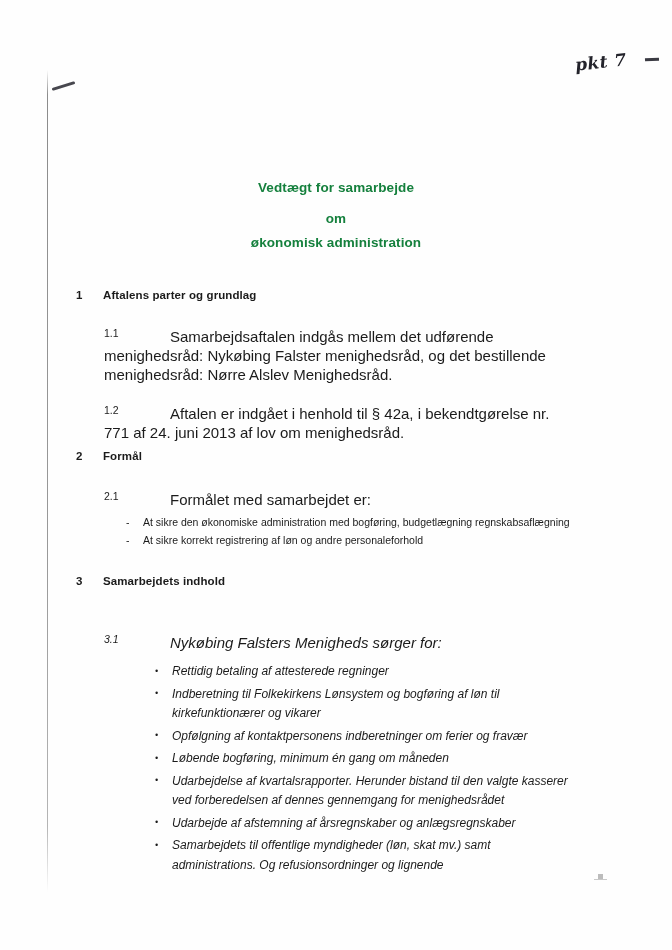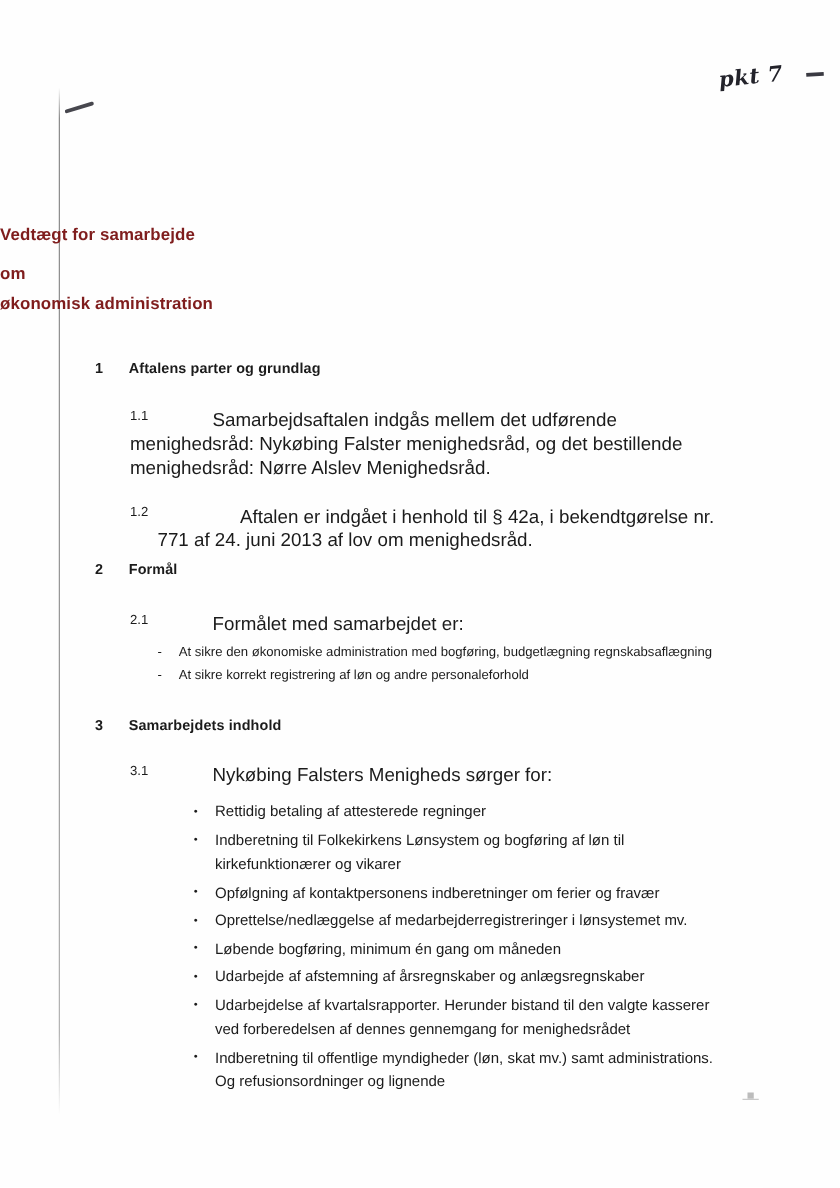--- a/index.html
+++ b/index.html
@@ -90,24 +90,25 @@
   }
 
   
   .content {
     position: absolute;
     left: 0;
     top: 0;
     width: 672px;
   }
   .doc-title {
+    text-align: center;
     font-weight: 700;
     font-size: 13.5px;
     letter-spacing: .1px;
-    color: #7f1d1d;
+    color: #15803d;
   }
   .title-line-1 { position: absolute; left: 0; right: 0; top: 180px; }
   .title-line-2 { position: absolute; left: 0; right: 0; top: 211px; }
   .title-line-3 { position: absolute; left: 0; right: 0; top: 235px; }
 
   .section {
     position: absolute;
     left: 0;
     width: 672px;
   }
@@ -194,23 +195,23 @@
     left: 0;
     top: -0.5px;
     font-size: 9px;
   }
 
   
   #section-1 { top: 289px; }
   #section-2 { top: 450px; }
   #section-3 { top: 575px; }
   #section-1 .clause-1 { margin-top: 20px; }
-  #section-1 .clause-2 { margin-top: 20px; padding-left: 22px; }
+  #section-1 .clause-2 { margin-top: 20px; }
   #section-2 .clause-1 { margin-top: 22px; }
-  #section-3 .clause-1 { margin-top: 18px; }
+  #section-3 .clause-1 { margin-top: 40px; font-style: italic; }
 </style>
 </head>
 <body>
 
 <div id="page">
 
   <div class="scan-edge-line"></div>
   <div class="pen-stroke"></div>
 
   <div class="handwritten-note">pkt 7</div>
@@ -265,23 +266,22 @@
       </div>
 
       <div class="clause clause-1">
         <span class="clause-num">3.1</span>
         <div class="clause-body">Nykøbing Falsters Menigheds sørger for:</div>
 
         <ul class="bullet-list">
           <li>Rettidig betaling af attesterede regninger</li>
           <li>Indberetning til Folkekirkens Lønsystem og bogføring af løn til kirkefunktionærer og vikarer</li>
           <li>Opfølgning af kontaktpersonens indberetninger om ferier og fravær</li>
-          <li>Oprettelse/nedlæggelse af medarbejderregistreringer i lønsystemet mv.</li>
           <li>Løbende bogføring, minimum én gang om måneden</li>
+          <li>Udarbejdelse af kvartalsrapporter. Herunder bistand til den valgte kasserer ved forberedelsen af dennes gennemgang for menighedsrådet</li>
           <li>Udarbejde af afstemning af årsregnskaber og anlægsregnskaber</li>
-          <li>Udarbejdelse af kvartalsrapporter. Herunder bistand til den valgte kasserer ved forberedelsen af dennes gennemgang for menighedsrådet</li>
-          <li>Indberetning til offentlige myndigheder (løn, skat mv.) samt administrations. Og refusionsordninger og lignende</li>
+          <li>Samarbejdets til offentlige myndigheder (løn, skat mv.) samt administrations. Og refusionsordninger og lignende</li>
         </ul>
       </div>
     </div>
 
   </div>
 </div>
 
 </body></html>

